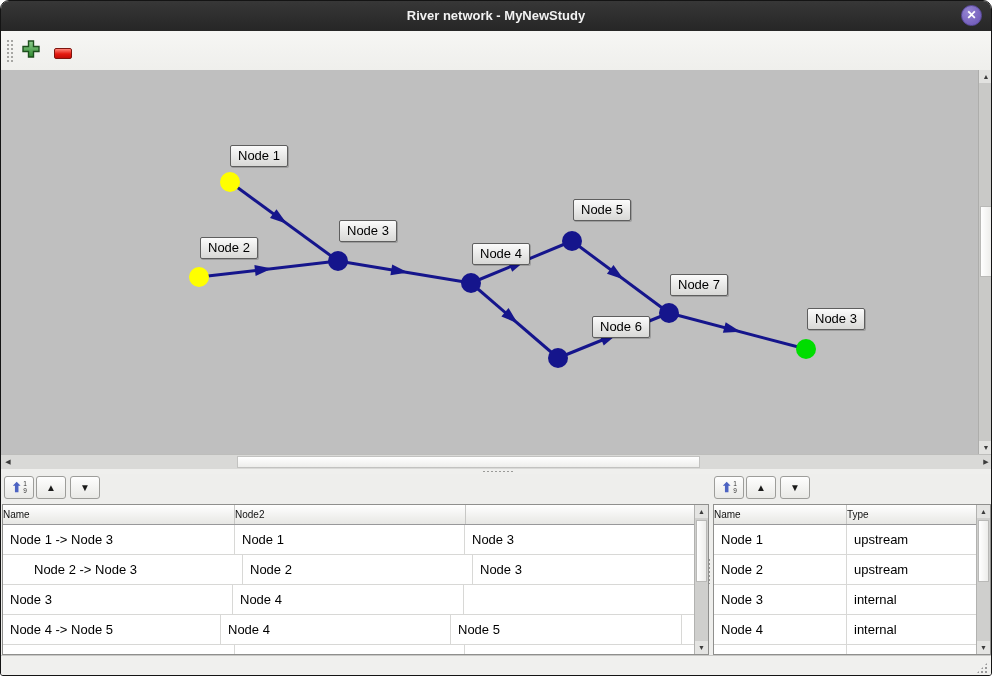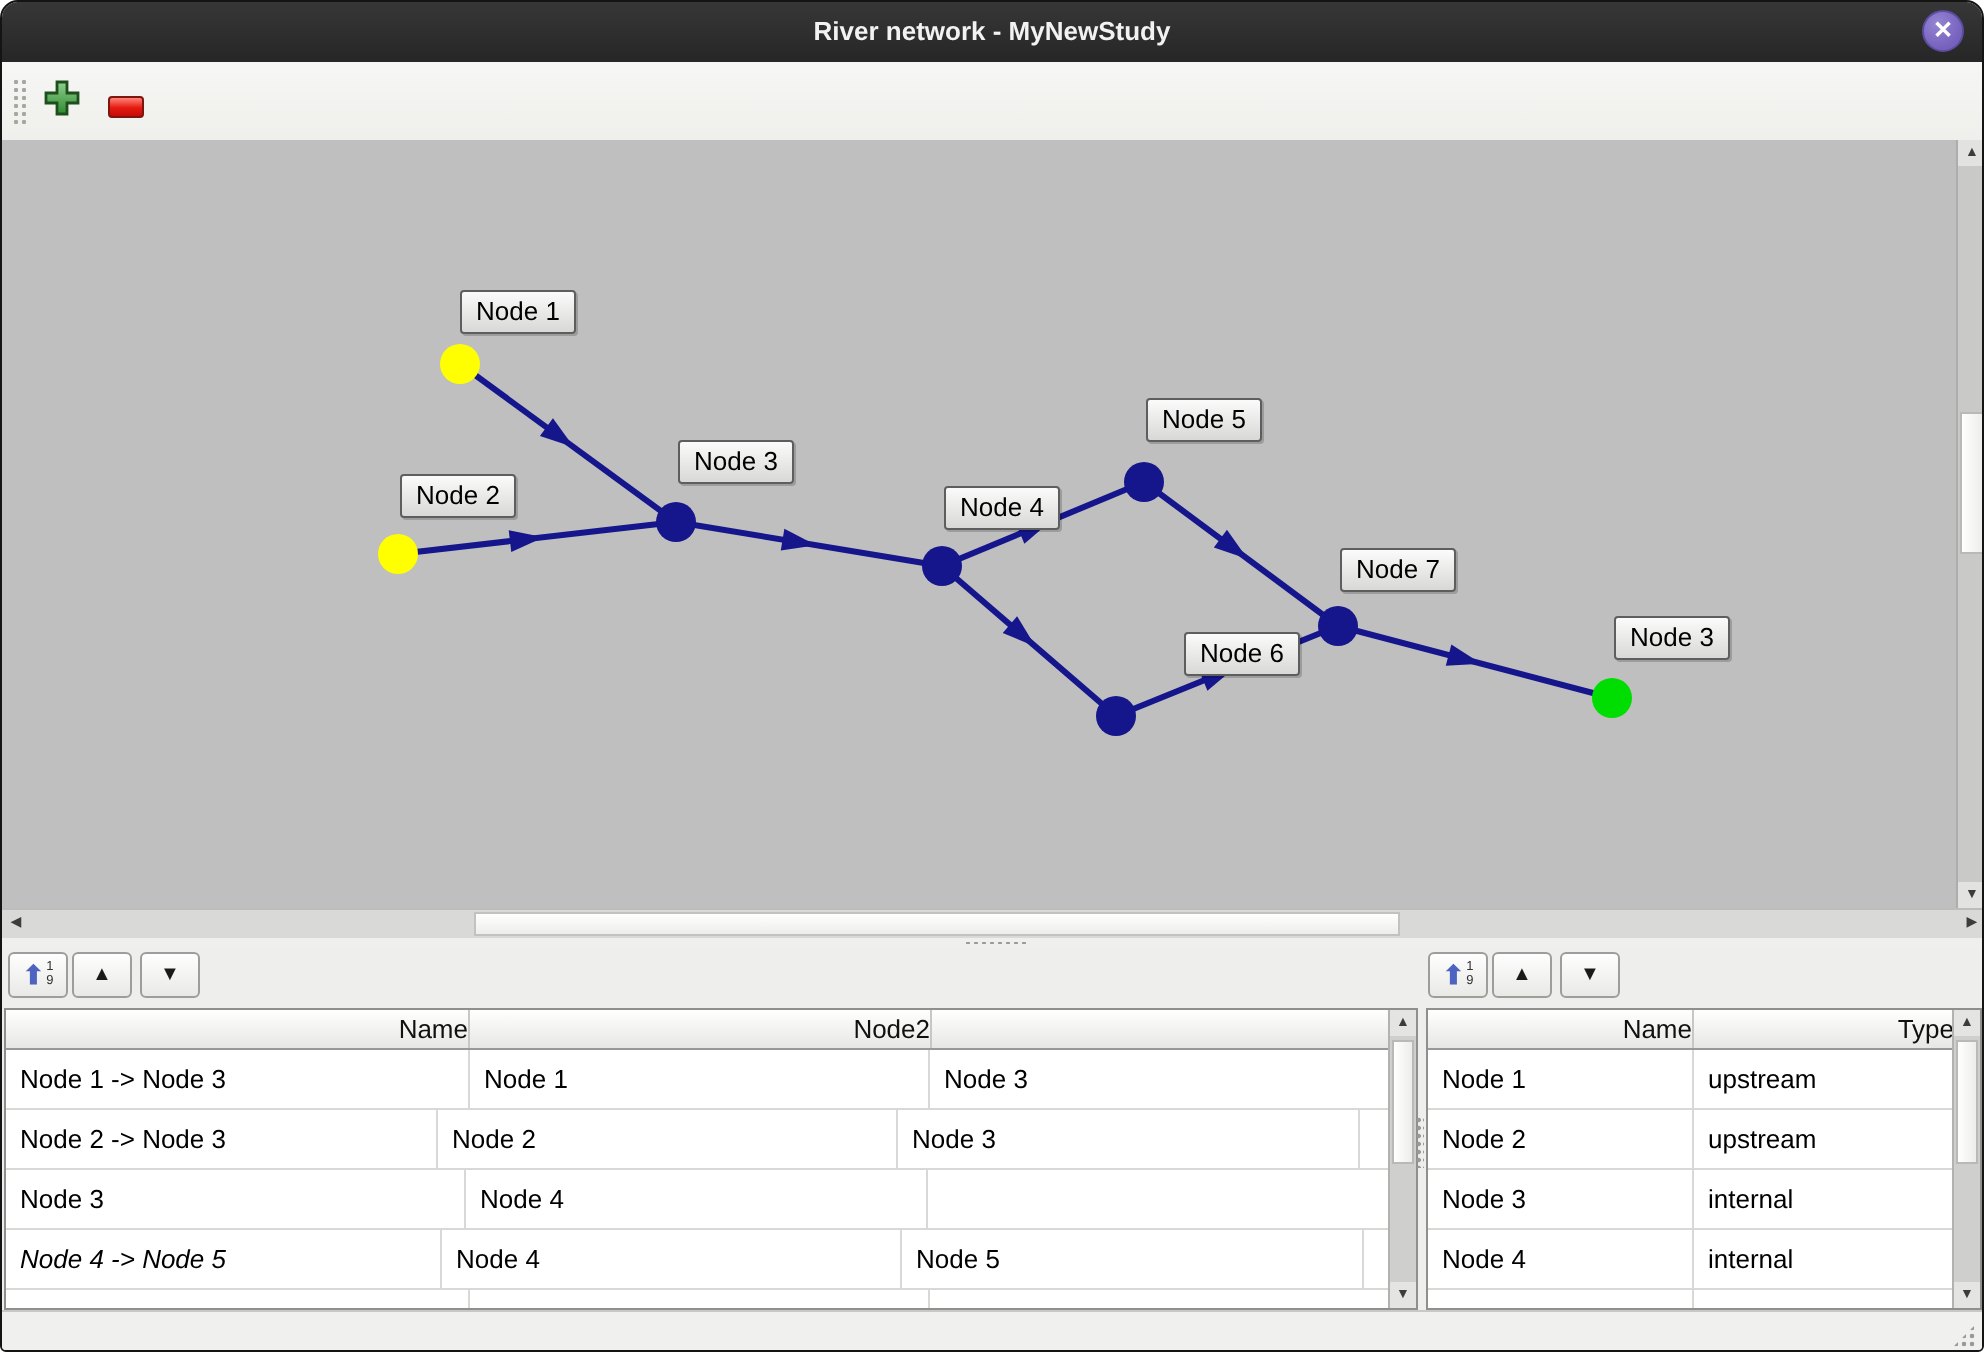--- a/index.html
+++ b/index.html
@@ -58,21 +58,21 @@
   .sort-ic{display:flex;align-items:center;justify-content:center;gap:1px;}
   .sort-ic .arr{color:#4c63c2;font-size:13px;line-height:13px;font-weight:bold;}
   .sort-ic .digits{display:flex;flex-direction:column;font-size:6.5px;line-height:6.5px;color:#333;}
   
   .table{position:absolute;top:30px;height:151px;background:#ffffff;border:1px solid #8f8f8d;
          box-sizing:border-box;overflow:hidden;}
   .table.left{left:1px;width:707px;}
   .table.right{left:712px;width:278px;}
   .thead{display:flex;height:20px;background:linear-gradient(#ffffff,#e7e7e4);
          border-bottom:1px solid #98989a;box-sizing:border-box;}
-  .th{font-size:13px;color:#111;text-align:right;line-height:19px;border-right:1px solid #c7c7c5;
+  .th{font-size:10px;color:#111;text-align:left;line-height:19px;border-right:1px solid #c7c7c5;
       box-sizing:border-box;overflow:hidden;}
   .tr{display:flex;height:30px;border-bottom:1px solid #d8d8d6;box-sizing:border-box;}
   .td{font-size:13px;color:#000;line-height:29px;padding-left:7px;border-right:1px solid #d8d8d6;
       box-sizing:border-box;white-space:nowrap;overflow:hidden;}
   .tscroll{position:absolute;right:0;top:0;bottom:0;width:14px;background:#cfcfcd;
            border-left:1px solid #b2b2b0;box-sizing:border-box;}
   .tscroll .btn{position:absolute;left:0;width:13px;height:13px;text-align:center;font-size:7px;
                 color:#3c3c3c;line-height:13px;background:#e4e4e2;}
   .tscroll .btn.up{top:0;}
   .tscroll .btn.down{bottom:0;}
@@ -212,30 +212,30 @@
         <div class="thead">
           <div class="th" style="width: 232px;">Name</div>
           <div class="th" style="width: 231px;">Node2</div>
         </div>
       <div class="tr">
           <div class="td" style="width: 232px;">Node 1 -&gt; Node 3</div>
           <div class="td" style="width: 230px;">Node 1</div>
           <div class="td" style="width: 231px;">Node 3</div>
         </div>
         <div class="tr">
-          <div class="td" style="width: 216px;">Node 2 -&gt; Node 3</div>
+          <div class="td" style="width: 216px; margin-left: 24px;">Node 2 -&gt; Node 3</div>
           <div class="td" style="width: 230px;">Node 2</div>
           <div class="td" style="width: 231px;">Node 3</div>
         </div>
         <div class="tr">
           <div class="td" style="width: 230px;">Node 3</div>
           <div class="td" style="width: 231px;">Node 4</div>
         </div>
         <div class="tr">
-          <div class="td" style="width: 218px; font-style: italic;">Node 4 -&gt; Node 5</div>
+          <div class="td" style="width: 218px;">Node 4 -&gt; Node 5</div>
           <div class="td" style="width: 230px;">Node 4</div>
           <div class="td" style="width: 231px;">Node 5</div>
         </div>
         <div class="tr">
           <div class="td" style="width: 232px;"></div>
           <div class="td" style="width: 230px;"></div>
           <div class="td" style="width: 231px;"></div>
         </div>
         <div class="tscroll">
         <div class="btn up">▲</div>

